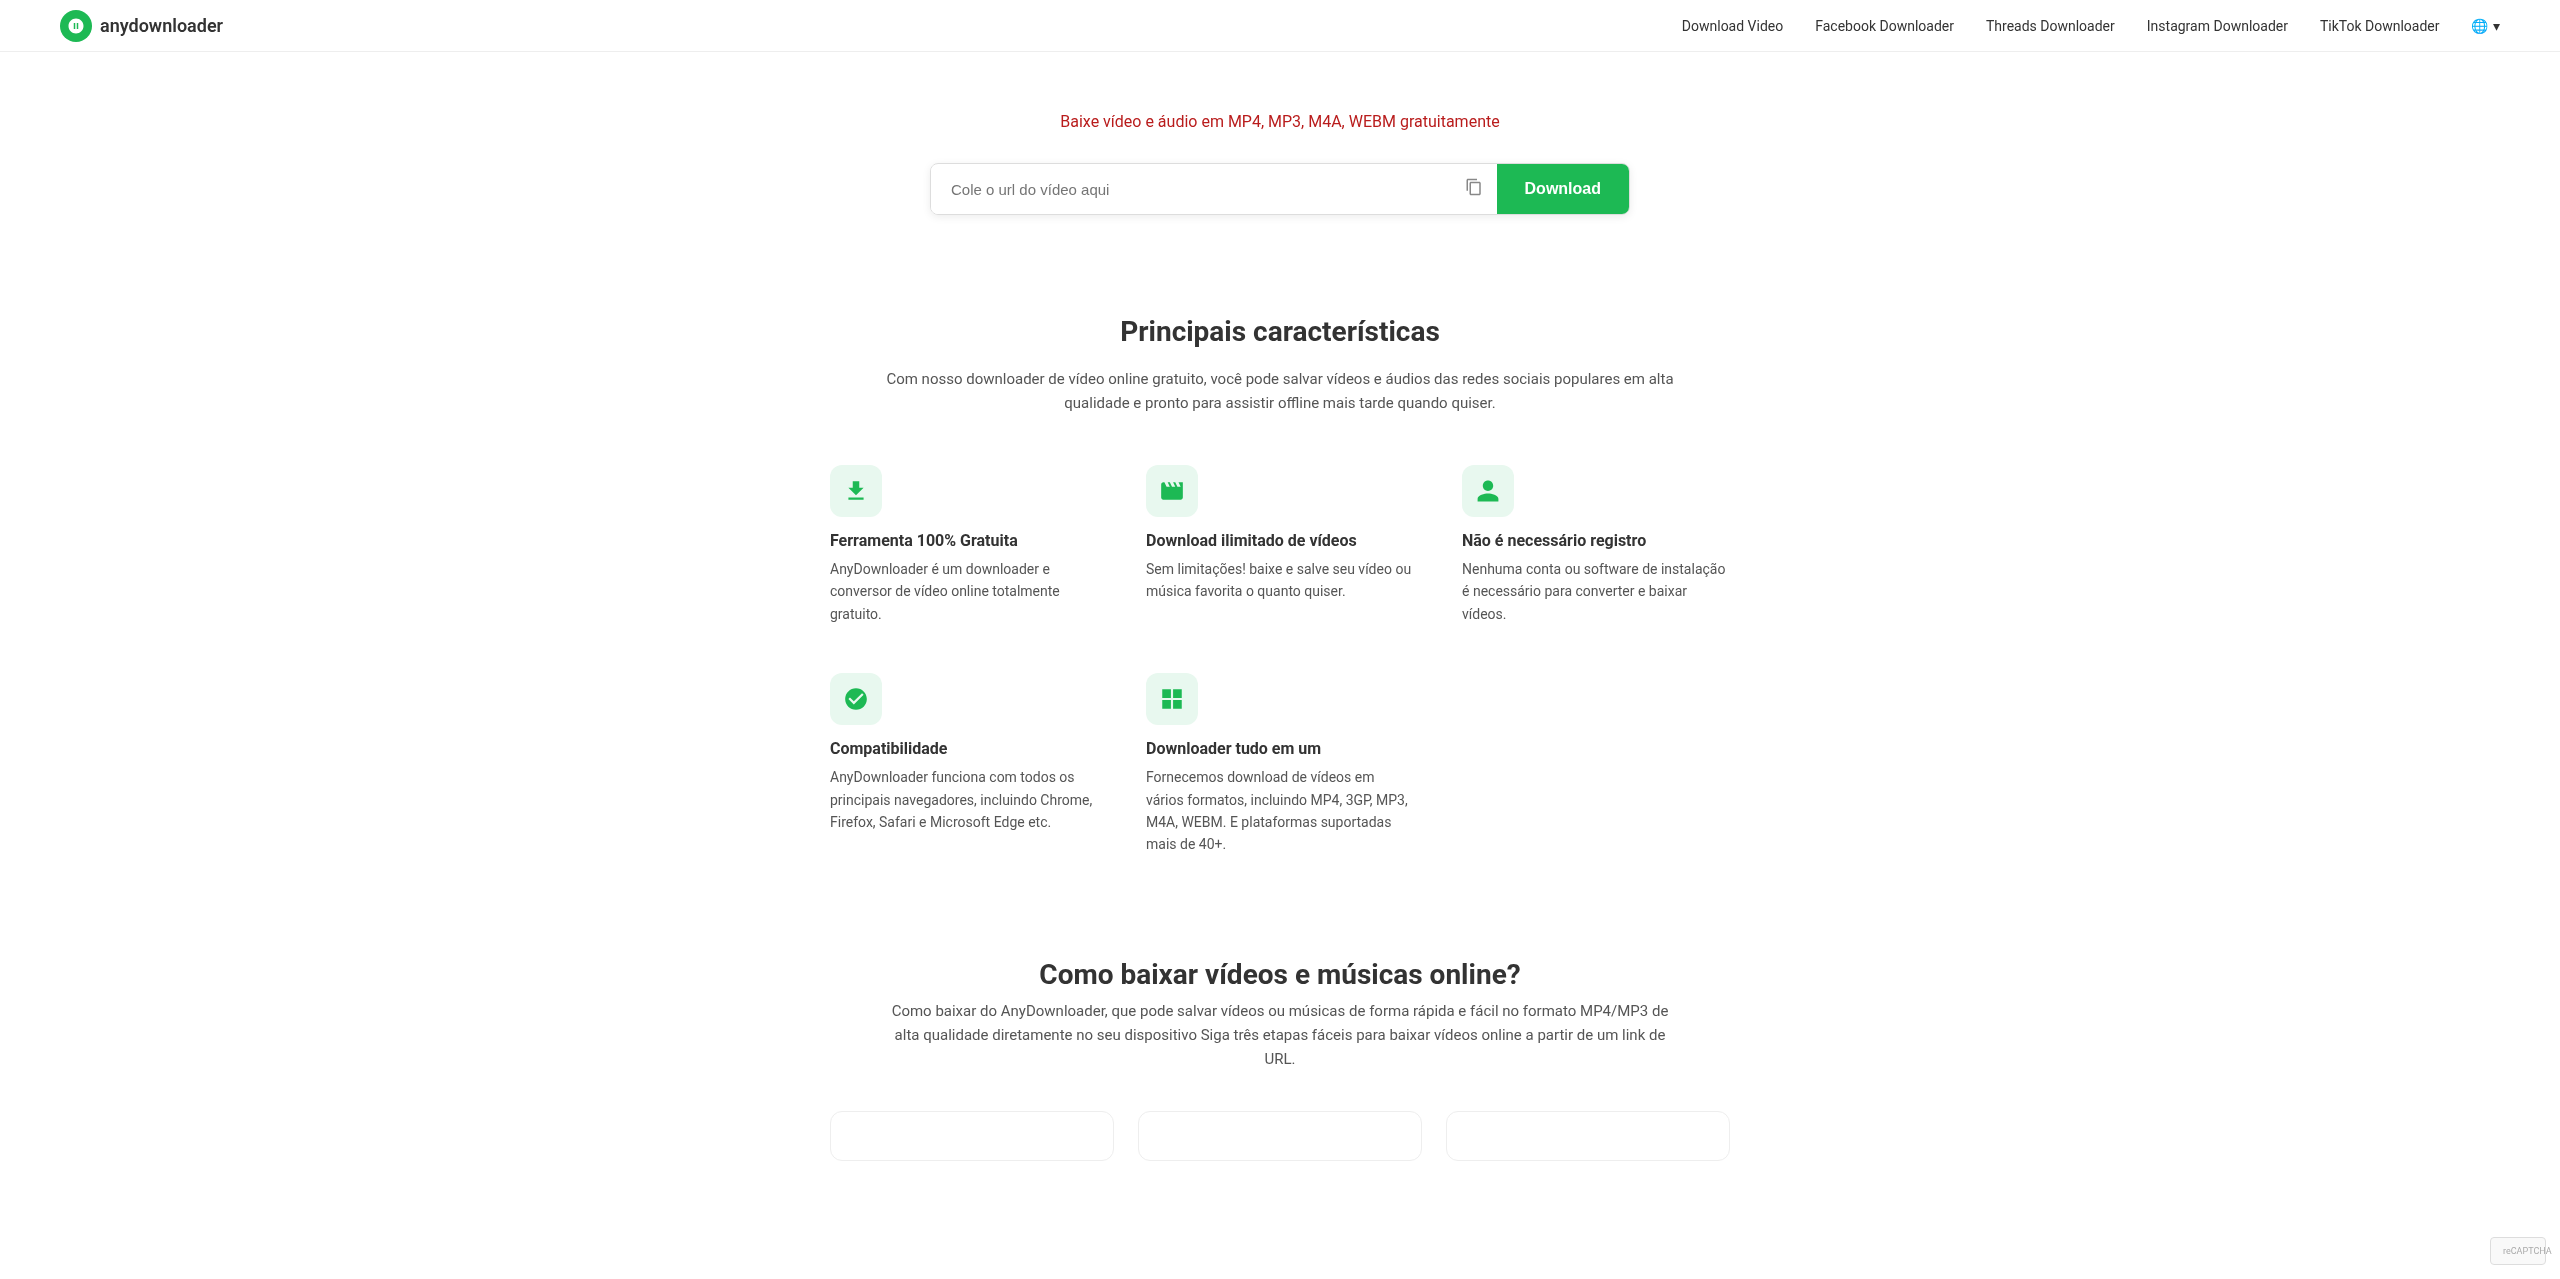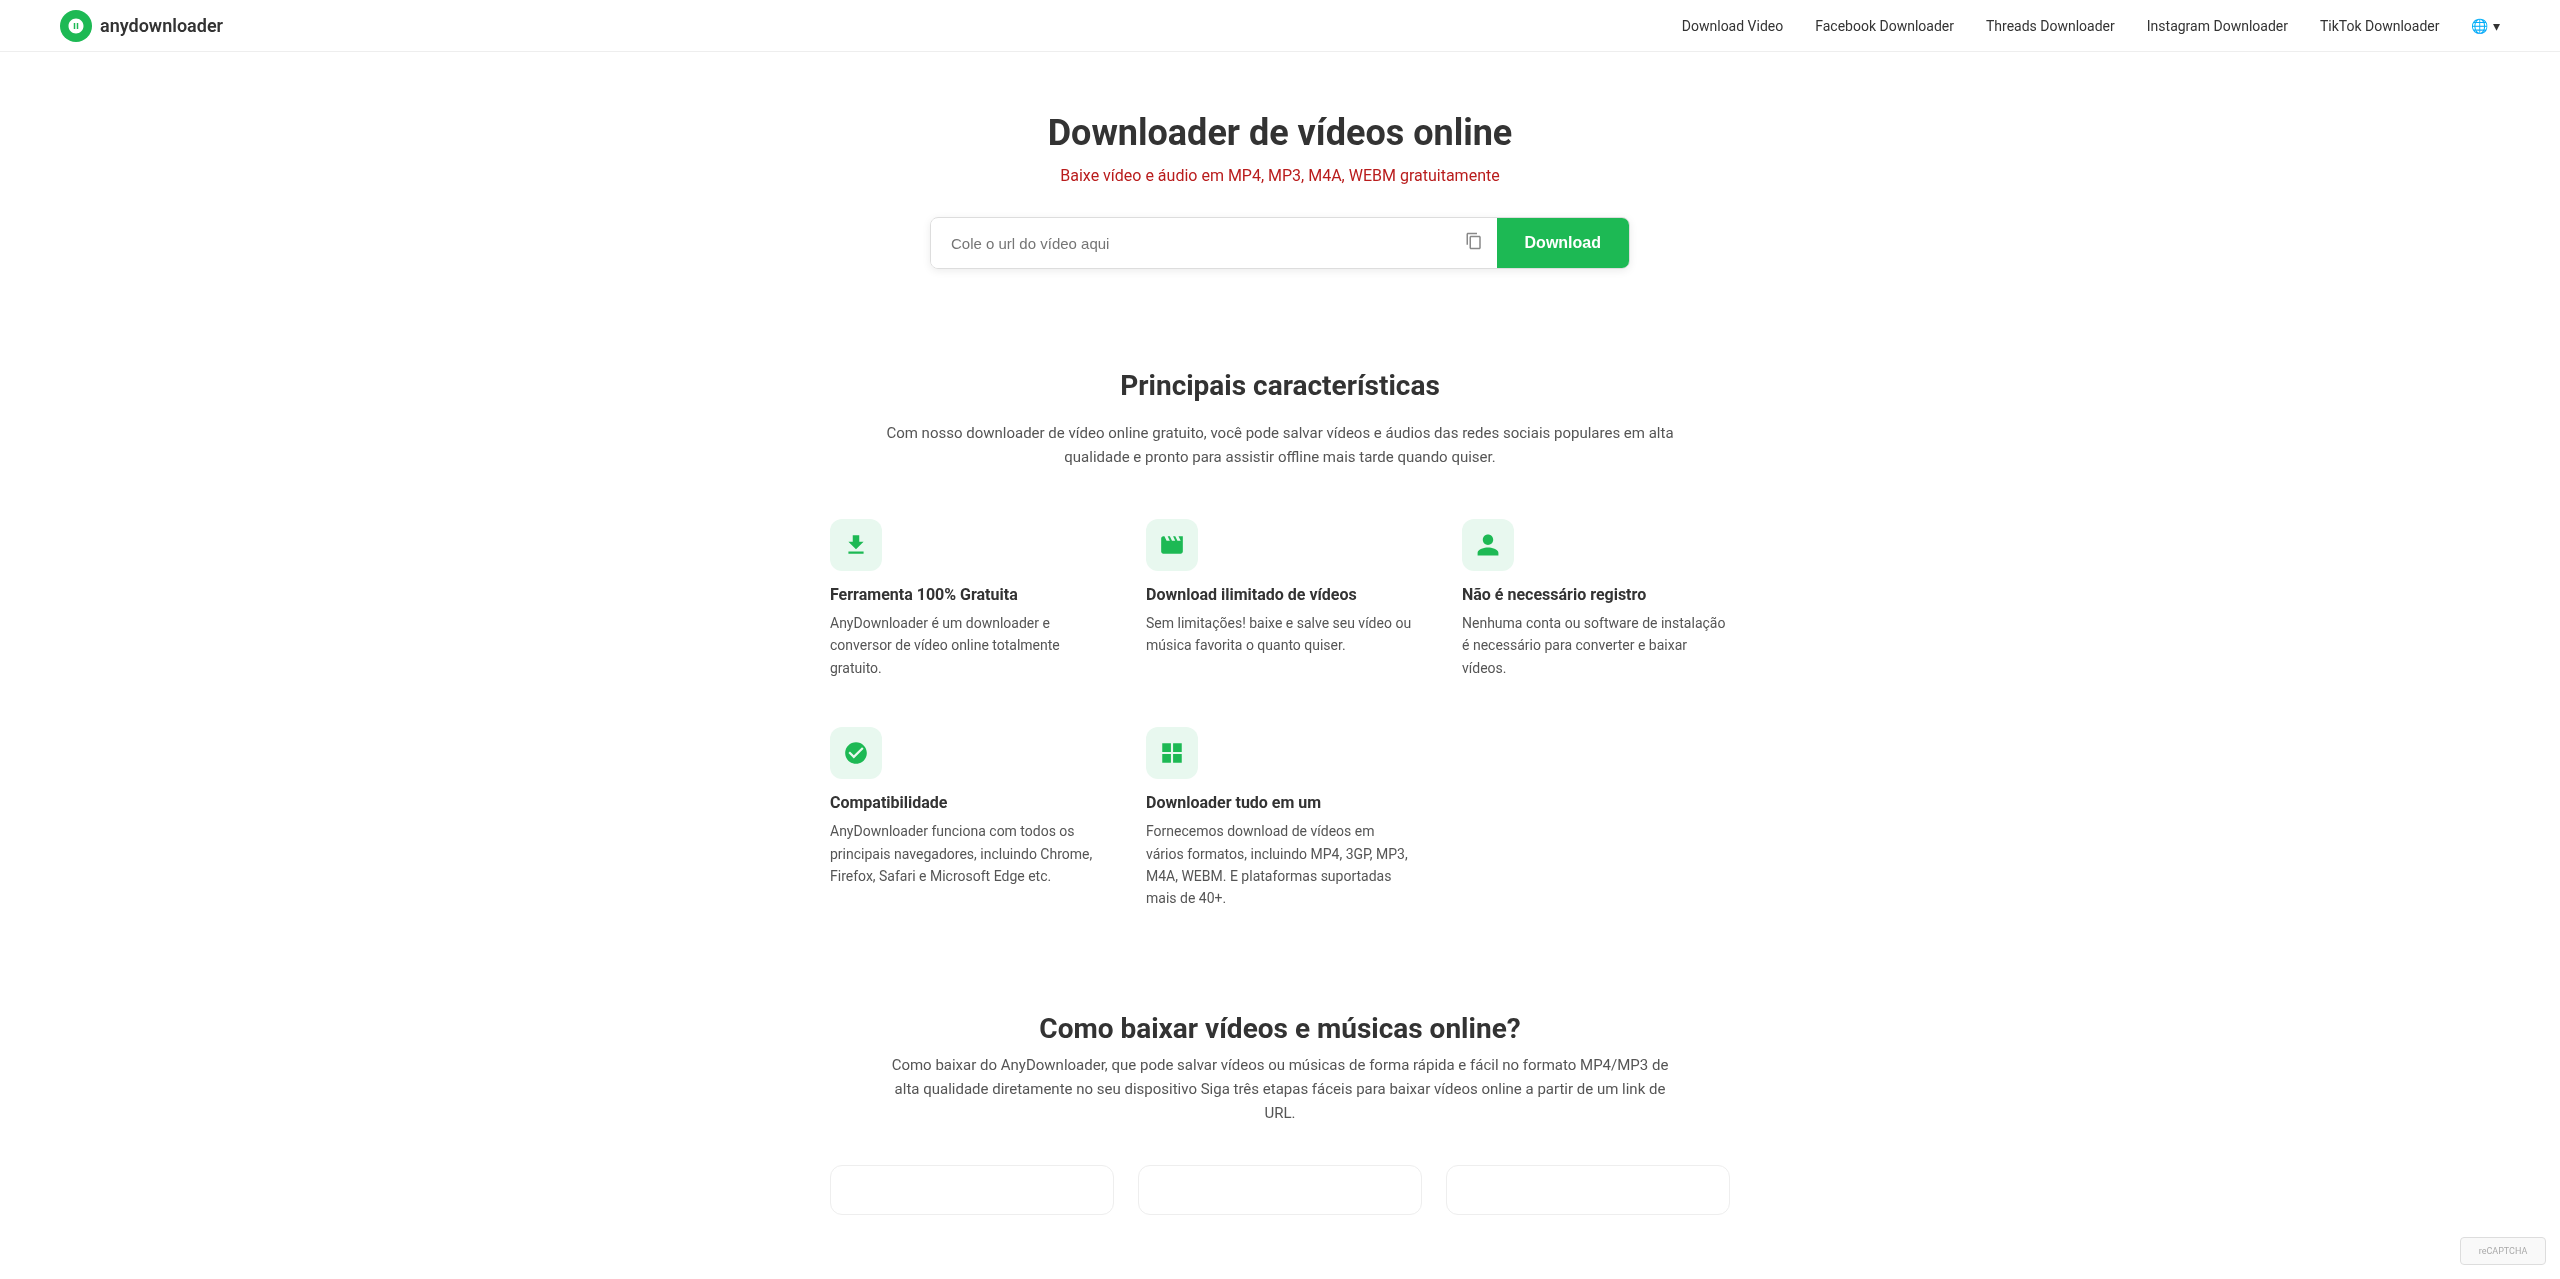--- a/index.html
+++ b/index.html
@@ -67,21 +67,21 @@
     .howto-steps { display: flex; gap: 24px; max-width: 900px; margin: 0 auto; }
     .howto-step {
       flex: 1; border: 1px solid #eee; border-radius: 12px; padding: 24px;
       text-align: center; font-size: 14px; color: #555;
     }
 
     
     .recaptcha-badge {
       position: fixed; bottom: 14px; right: 14px;
       border: 1px solid #ddd; border-radius: 4px; background: #f9f9f9;
-      padding: 8px 12px; font-size: 10px; color: #555; width: 86px; text-align: center;
+      padding: 8px 12px; font-size: 10px; color: #555; width: 56px; text-align: center;
     }
   </style>
 </head>
 <body>
 
 <nav>
   <a class="nav-logo" href="#">
     <div class="logo-icon">
       <svg viewBox="0 0 24 24">
           <path d="M12 2C6.48 2 2 6.48 2 12s4.48 10 10 10 10-4.48 10-10S17.52 2 12 2zm-1 14H9V8h2v8zm4 0h-2V8h2v8z"></path>
@@ -97,21 +97,20 @@
     <a href="#">Instagram Downloader</a>
     <a href="#">TikTok Downloader</a>
     <div class="nav-lang">
       <span>🌐</span>
       <span>▾</span>
     </div>
   </div>
 </nav>
 
 <section class="hero">
-  <h1>Downloader de vídeos online</h1>
   <p>Baixe vídeo e áudio em MP4, MP3, M4A, WEBM gratuitamente</p>
 
   <div class="search-bar">
     <input type="text" placeholder="Cole o url do vídeo aqui" style="">
     <span class="clipboard-icon">
       <svg width="18" height="18" viewBox="0 0 24 24" fill="#888">
           <path d="M16 1H4c-1.1 0-2 .9-2 2v14h2V3h12V1zm3 4H8c-1.1 0-2 .9-2 2v14c0 1.1.9 2 2 2h11c1.1 0 2-.9 2-2V7c0-1.1-.9-2-2-2zm0 16H8V7h11v14z"></path>
         </svg>
     </span>
     <button class="download-btn">Download</button>

